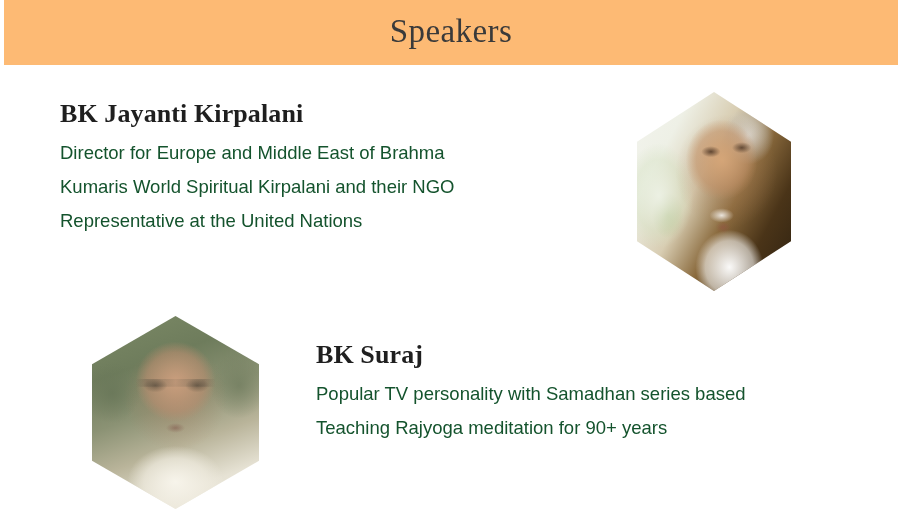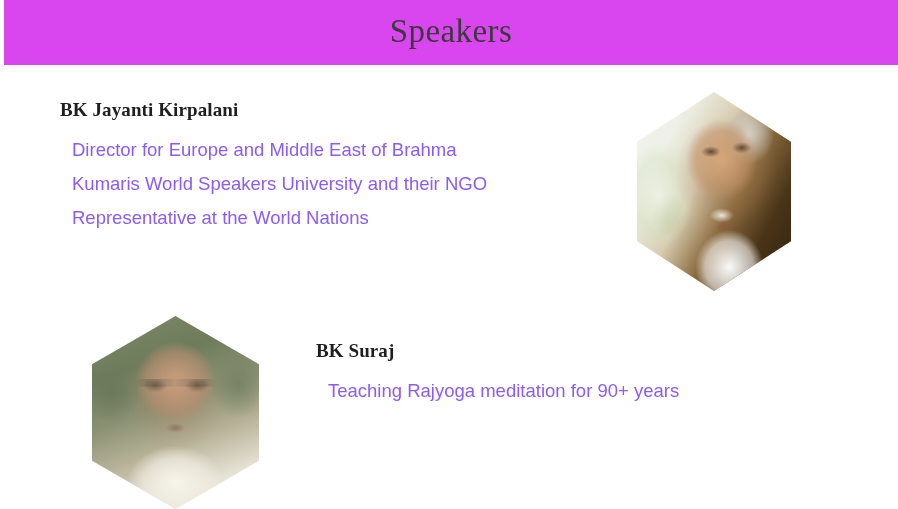--- a/index.html
+++ b/index.html
@@ -16,21 +16,21 @@
     position: relative;
   }
 
   
   .header-band {
     position: absolute;
     left: 4px;
     top: 0;
     width: 894px;
     height: 65px;
-    background: #d946ef;
+    background: #fdba74;
     display: flex;
     align-items: center;
     justify-content: center;
   }
   .page-title {
     font-family: "Liberation Serif", "DejaVu Serif", serif;
     font-size: 33px;
     font-weight: 400;
     color: #3a3a3a;
     letter-spacing: 0.4px;
@@ -41,34 +41,34 @@
 
   
   .speaker {
     position: absolute;
   }
   .speaker-text {
     position: absolute;
   }
   .speaker-name {
     font-family: "Liberation Serif", "DejaVu Serif", serif;
-    font-size: 19px;
+    font-size: 26px;
     font-weight: bold;
     color: #1f1f1f;
     margin: 0 0 7px 0;
     line-height: 1.15;
     letter-spacing: 0.1px;
   }
   .speaker-bio {
     font-family: "Liberation Sans", sans-serif;
     font-size: 18.5px;
     font-weight: 400;
-    color: #8b5cf6;
+    color: #14532d;
     line-height: 34px;
-    margin: 12px;
+    margin: 0;
   }
   .speaker-bio .bio-line {
     display: block;
     white-space: nowrap;
   }
 
   
   .hex-photo {
     position: absolute;
     -webkit-clip-path: polygon(50% 0%, 100% 25%, 100% 75%, 50% 100%, 0% 75%, 0% 25%);
@@ -129,35 +129,36 @@
 <div class="header-band">
   <h1 class="page-title">Speakers</h1>
 </div>
 
 <div class="speaker" style="left:0; top:0; width:898px; height:0;">
 
   <div class="speaker-text" style="left:60px; top:99px; width:560px;">
     <div class="speaker-name">BK Jayanti Kirpalani</div>
     <div class="speaker-bio">
       <span class="bio-line">Director for Europe and Middle East of Brahma</span>
-      <span class="bio-line">Kumaris World Speakers University and their NGO</span>
-      <span class="bio-line">Representative at the World Nations</span>
+      <span class="bio-line">Kumaris World Spiritual Kirpalani and their NGO</span>
+      <span class="bio-line">Representative at the United Nations</span>
     </div>
   </div>
 
   <div class="hex-photo" style="left:637px; top:92px; width:154px; height:199px;">
     <div class="hex-inner portrait-jayanti"></div>
   </div>
 </div>
 
 <div class="speaker" style="left:0; top:0; width:898px; height:0;">
 
   <div class="hex-photo" style="left:92px; top:316px; width:167px; height:193px;">
     <div class="hex-inner portrait-suraj"></div>
   </div>
 
   <div class="speaker-text" style="left:316px; top:340px; width:560px;">
     <div class="speaker-name">BK Suraj</div>
     <div class="speaker-bio">
+      <span class="bio-line">Popular TV personality with Samadhan series based</span>
       <span class="bio-line">Teaching Rajyoga meditation for 90+ years</span>
     </div>
   </div>
 </div>
 
 </body></html>

